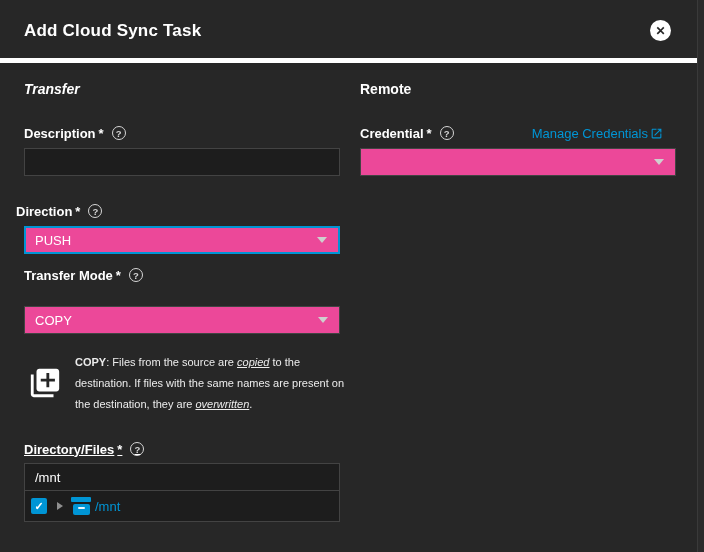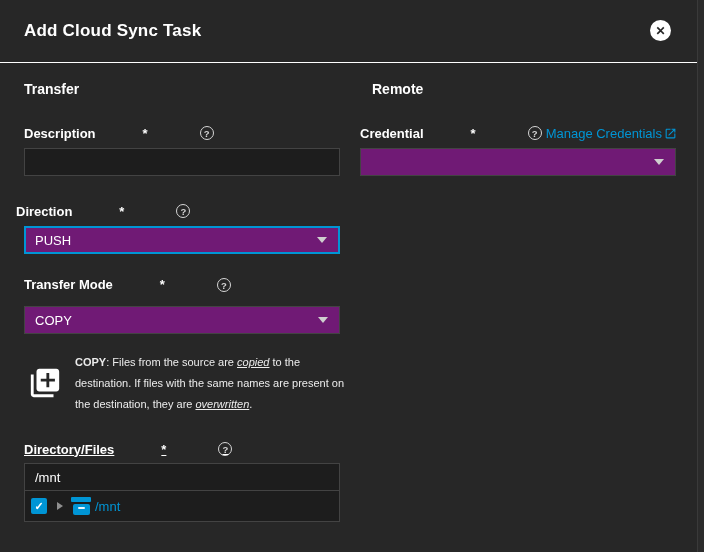--- a/index.html
+++ b/index.html
@@ -15,56 +15,56 @@
 
   
   .scroll-gutter {
     position:absolute; right:0; top:0; width:7px; height:552px;
     background:#2b2b2b; border-left:1px solid #3a3a3a;
   }
 
   
   .dialog-header {
     position:absolute; left:0; top:0; right:7px; height:63px;
-    border-bottom:1px solid #ffffff;
+    border-bottom:5px solid #ffffff;
   }
   .dialog-title {
     position:absolute; left:24px; top:21px;
     font-size:17px; font-weight:bold; letter-spacing:.2px; color:#fff;
   }
   .close-btn {
     position:absolute; left:650px; top:20px; width:21px; height:21px;
     background:#ffffff; border-radius:50%;
     display:flex; align-items:center; justify-content:center;
     color:#262626; font-size:12px; font-weight:bold; cursor:pointer;
     line-height:1;
   }
 
   
   .section-heading { position:absolute; font-size:14px; font-weight:bold; color:#fff; }
   .field-label {
     position:absolute; display:flex; align-items:center;
-    font-size:13px; font-weight:bold; color:#fff; height:16px;gap:44px;
+    font-size:13px; font-weight:bold; color:#fff; height:16px;
   }
   .req { margin-left:3px; font-weight:bold; }
   .help-icon {
     width:14px; height:14px; margin-left:8px;
     border:1.4px solid #d6d6d6; border-radius:50%;
     display:inline-flex; align-items:center; justify-content:center;
     font-size:9.5px; font-weight:bold; color:#d6d6d6; flex:0 0 auto;
   }
   .text-input {
     position:absolute; width:316px; height:28px;
     background:#1d1d1d; border:1px solid #434343;
     color:#fff; font-size:13px; padding:0 10px;
     font-family:"Liberation Sans", sans-serif; outline:none;
   }
   .select-box {
     position:absolute; width:316px; height:28px;
-    background:#701a75; border:1px solid #434343;
+    background:#ec4899; border:1px solid #434343;
     display:flex; align-items:center; padding:0 10px;
     font-size:13px; color:#fff; cursor:pointer;
   }
   .select-box.focused { border:2px solid #0095d5; padding:0 9px; }
   .caret {
     position:absolute; right:11px; top:50%; margin-top:-3px;
     width:0; height:0;
     border-left:5.5px solid transparent; border-right:5.5px solid transparent;
     border-top:6px solid #cfcfcf;
   }
@@ -113,21 +113,21 @@
 
 <div class="dialog">
 
   <div class="dialog-header">
     <div class="dialog-title">Add Cloud Sync Task</div>
     <div class="close-btn">
       <span>✕</span>
     </div>
   </div>
 
-  <div class="section-heading" style="left:24px; top:81px;">Transfer</div>
+  <div class="section-heading" style="left:24px; top:81px;font-style:italic;">Transfer</div>
 
   <div class="field-label" style="left:24px; top:125px;">
     <span>Description</span>
       <span class="req">*</span>
     <span class="help-icon">
         <span>?</span>
       </span>
   </div>
   <input class="text-input" style="left: 24px; top: 148px;" type="text" value="">
 
@@ -136,21 +136,21 @@
       <span class="req">*</span>
     <span class="help-icon">
         <span>?</span>
       </span>
   </div>
   <div class="select-box focused" style="left:24px; top:226px;">
     <span>PUSH</span>
     <span class="caret"></span>
   </div>
 
-  <div class="field-label" style="left:24px; top:276px;align-items:flex-end;">
+  <div class="field-label" style="left:24px; top:267px;">
     <span>Transfer Mode</span>
       <span class="req">*</span>
     <span class="help-icon">
         <span>?</span>
       </span>
   </div>
   <div class="select-box" style="left:24px; top:306px;">
     <span>COPY</span>
     <span class="caret"></span>
   </div>
@@ -177,31 +177,31 @@
     </span>
     <span class="expander"></span>
     <span class="ds-icon">
       <span class="ds-lid"></span>
         <span class="ds-body"></span>
         <span class="ds-dash"></span>
     </span>
     <span class="tree-label">/mnt</span>
   </div>
 
-  <div class="section-heading" style="left:372px; top:81px;">Remote</div>
+  <div class="section-heading" style="left:360px; top:81px;">Remote</div>
 
   <div class="field-label" style="left:360px; top:125px;justify-content:flex-end;">
     <span>Credential</span>
       <span class="req">*</span>
     <span class="help-icon">
         <span>?</span>
       </span>
   </div>
 
-  <div class="manage-link" style="top:125px; right:27px;">
+  <div class="manage-link" style="top:125px; right:41px;">
     <span>Manage Credentials</span>
     <span class="ext-icon">
       <svg viewBox="0 0 24 24" width="13" height="13">
         <path fill="#0095d5" d="M19 19H5V5h7V3H5c-1.11 0-2 .9-2 2v14c0 1.1.89 2 2 2h14c1.1 0 2-.9 2-2v-7h-2v7zM14 3v2h3.59l-9.83 9.83 1.41 1.41L19 6.41V10h2V3h-7z"></path>
       </svg>
     </span>
   </div>
 
   <div class="select-box" style="left:360px; top:148px;">
     <span></span>

